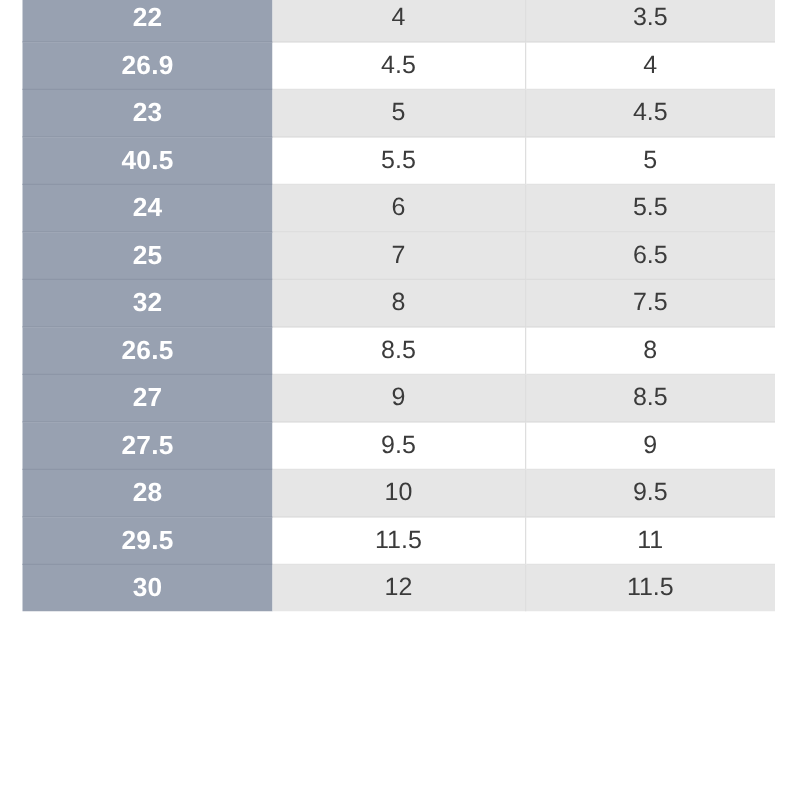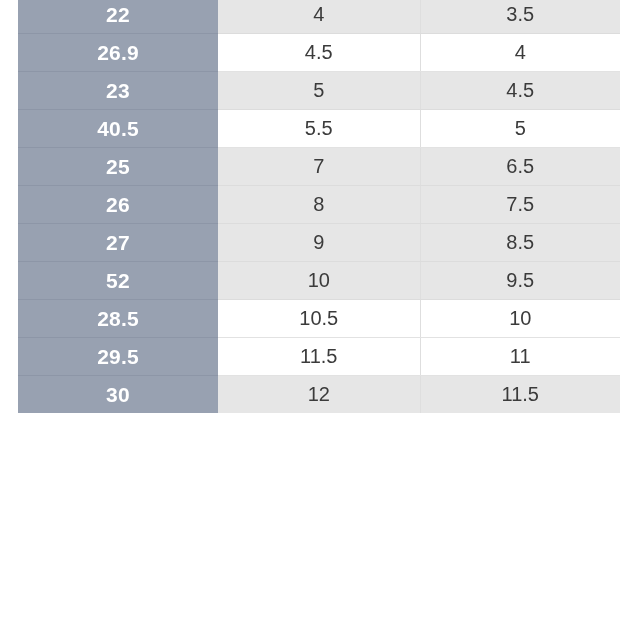--- a/index.html
+++ b/index.html
@@ -122,43 +122,53 @@
           <td class="cell-metric">23</td>
           <td class="cell-data col-sep-left">5</td>
           <td class="cell-data">4.5</td>
         </tr>
         <tr class="row-plain">
           <td class="cell-metric">40.5</td>
           <td class="cell-data col-sep-left">5.5</td>
           <td class="cell-data">5</td>
         </tr>
         <tr class="row-shaded">
+          <td class="cell-metric">24</td>
+          <td class="cell-data col-sep-left">6</td>
+          <td class="cell-data">5.5</td>
+        </tr>
+        <tr class="row-shaded">
           <td class="cell-metric">25</td>
           <td class="cell-data col-sep-left">7</td>
           <td class="cell-data">6.5</td>
         </tr>
         <tr class="row-shaded">
-          <td class="cell-metric">26</td>
+          <td class="cell-metric">32</td>
           <td class="cell-data col-sep-left">8</td>
           <td class="cell-data">7.5</td>
+        </tr>
+        <tr class="row-plain">
+          <td class="cell-metric">26.5</td>
+          <td class="cell-data col-sep-left">8.5</td>
+          <td class="cell-data">8</td>
         </tr>
         <tr class="row-shaded">
           <td class="cell-metric">27</td>
           <td class="cell-data col-sep-left">9</td>
           <td class="cell-data">8.5</td>
         </tr>
+        <tr class="row-plain">
+          <td class="cell-metric">27.5</td>
+          <td class="cell-data col-sep-left">9.5</td>
+          <td class="cell-data">9</td>
+        </tr>
         <tr class="row-shaded">
-          <td class="cell-metric">52</td>
+          <td class="cell-metric">28</td>
           <td class="cell-data col-sep-left">10</td>
           <td class="cell-data">9.5</td>
-        </tr>
-        <tr class="row-plain">
-          <td class="cell-metric">28.5</td>
-          <td class="cell-data col-sep-left">10.5</td>
-          <td class="cell-data">10</td>
         </tr>
         <tr class="row-plain">
           <td class="cell-metric">29.5</td>
           <td class="cell-data col-sep-left">11.5</td>
           <td class="cell-data">11</td>
         </tr>
         <tr class="row-shaded">
           <td class="cell-metric">30</td>
           <td class="cell-data col-sep-left">12</td>
           <td class="cell-data">11.5</td>

